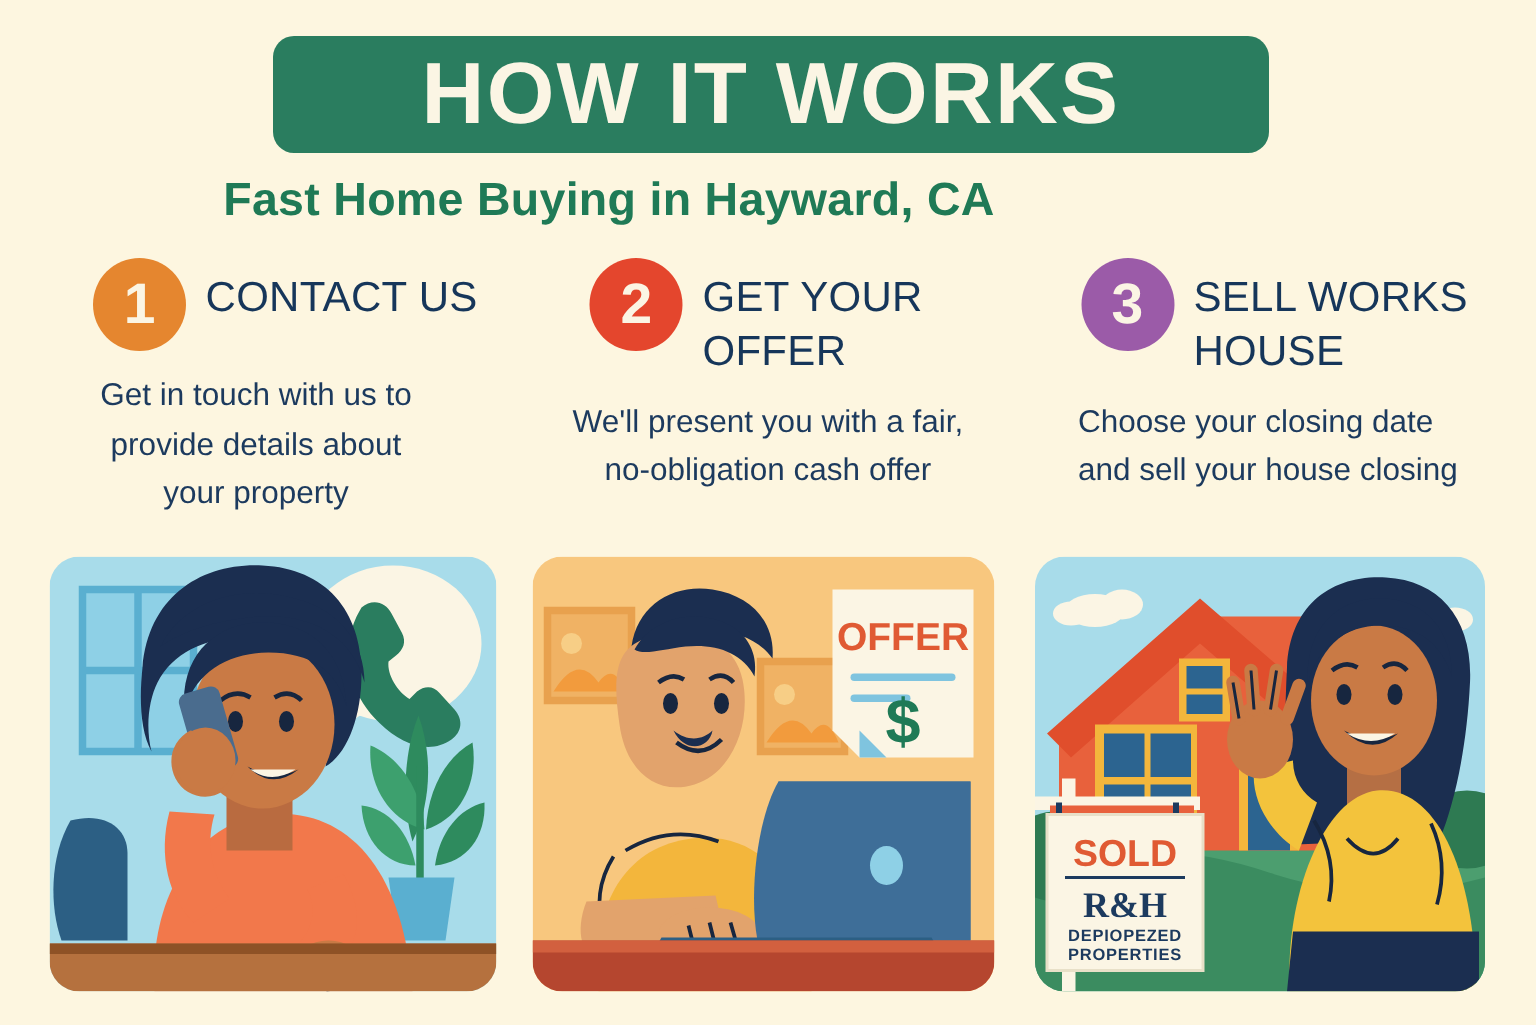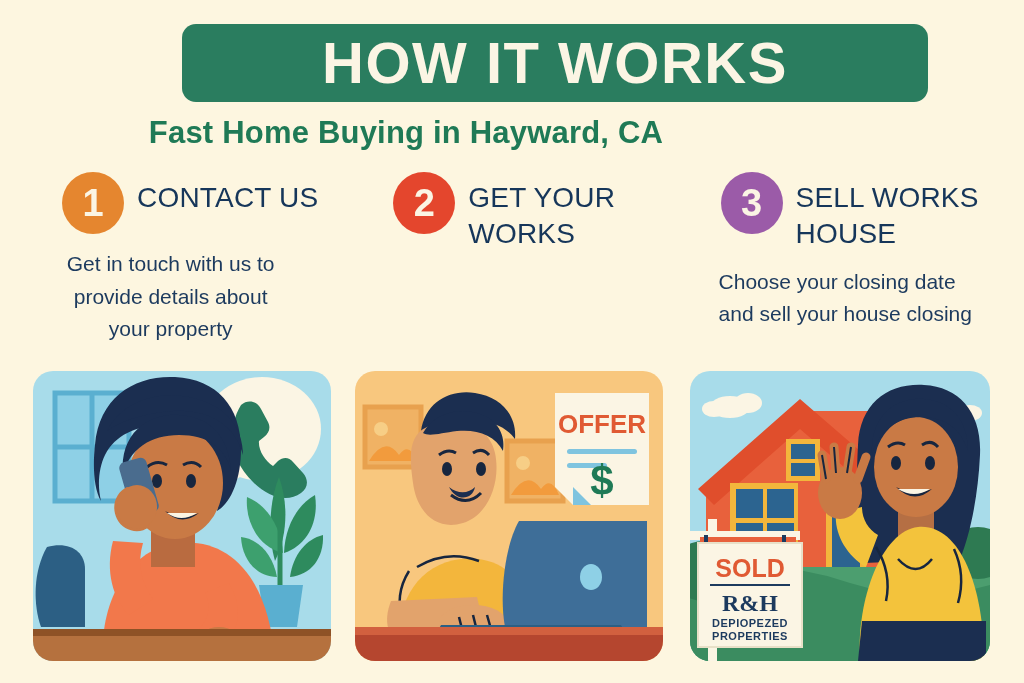--- a/index.html
+++ b/index.html
@@ -18,21 +18,21 @@
     width: 1024px;
     height: 683px;
     background: #FDF6E0;
   }
 
   
   .title-bar {
     position: absolute;
     left: 182px;
     top: 24px;
-    width: 746px;
+    width: 664px;
     height: 78px;
     background: #2A7D5F;
     border-radius: 14px;
     display: flex;
     align-items: center;
     justify-content: center;
   }
   .title-bar .title-text {
     color: #FBF5E4;
     font-size: 58px;
@@ -154,22 +154,23 @@
       <div class="step-head">
         <div class="badge c1">1</div>
         <div class="step-title">CONTACT US</div>
       </div>
       <div class="step-desc">Get in touch with us to provide details about your property</div>
     </div>
 
     <div class="step">
       <div class="step-head">
         <div class="badge c2">2</div>
-        <div class="step-title">GET YOUR WORKS</div>
+        <div class="step-title">GET YOUR OFFER</div>
       </div>
+      <div class="step-desc">We'll present you with a fair, no-obligation cash offer</div>
     </div>
 
     <div class="step">
       <div class="step-head">
         <div class="badge c3">3</div>
         <div class="step-title">SELL WORKS HOUSE</div>
       </div>
       <div class="step-desc">Choose your closing date and sell your house closing</div>
     </div>
 

